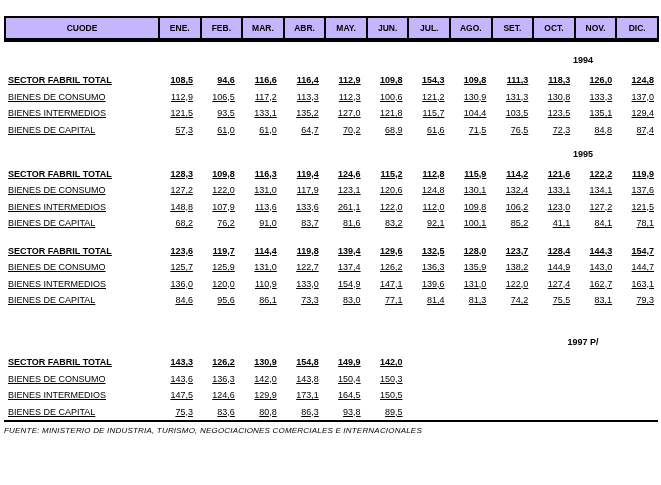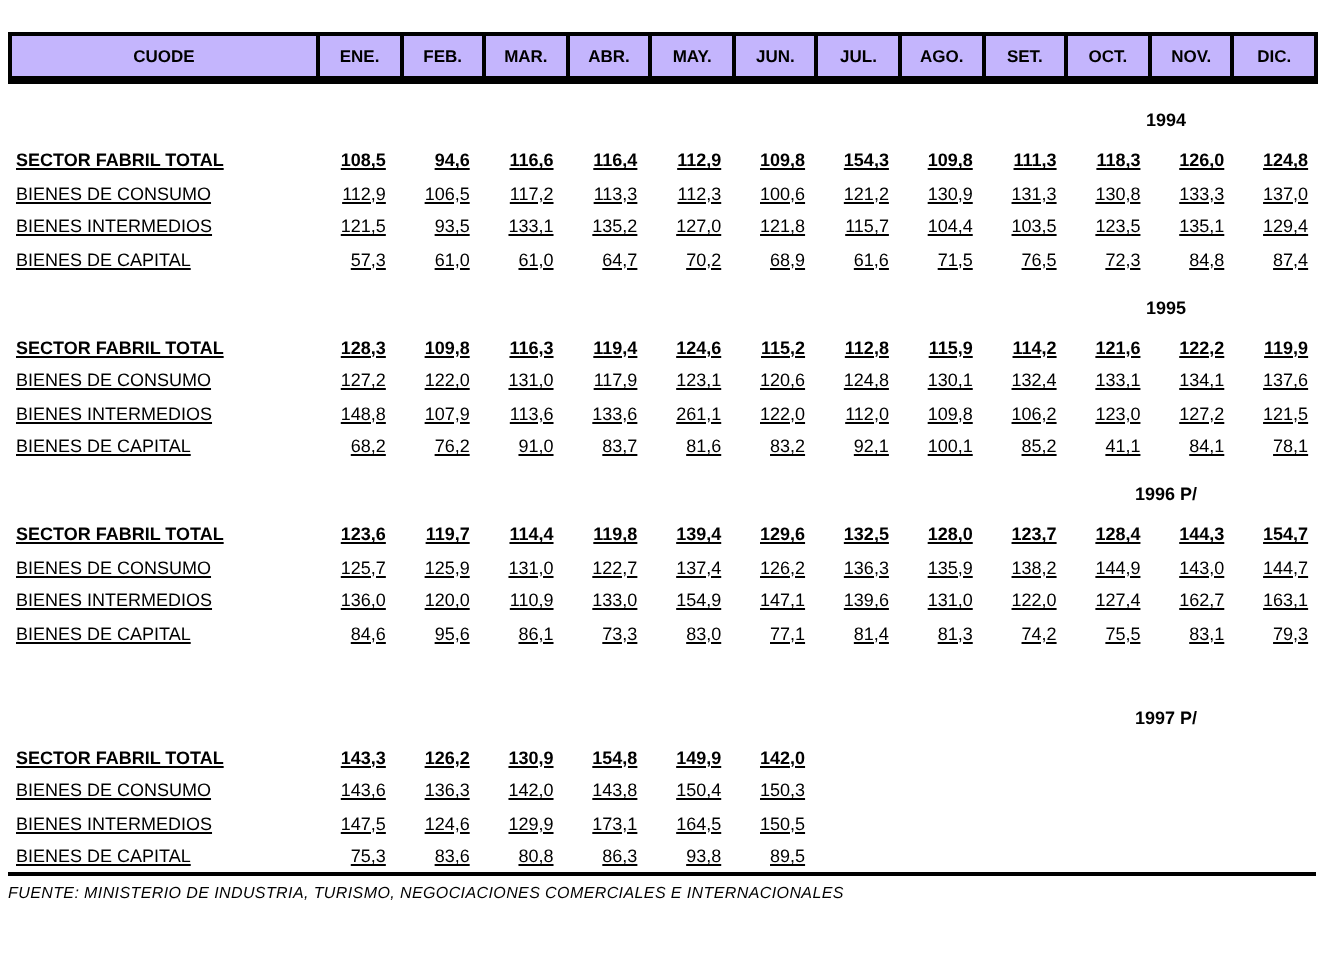--- a/index.html
+++ b/index.html
@@ -240,23 +240,20 @@
           <div class="cell">83,2</div>
           <div class="cell">92,1</div>
           <div class="cell">100,1</div>
           <div class="cell">85,2</div>
           <div class="cell">41,1</div>
           <div class="cell">84,1</div>
           <div class="cell">78,1</div>
         </div>
       </div>
       <div class="section">
-        <div class="year-row">
-          <div class="ylabel">1996 P/</div>
-        </div>
         <div class="row bold">
           <div class="rlabel">SECTOR FABRIL TOTAL</div>
           <div class="cell">123,6</div>
           <div class="cell">119,7</div>
           <div class="cell">114,4</div>
           <div class="cell">119,8</div>
           <div class="cell">139,4</div>
           <div class="cell">129,6</div>
           <div class="cell">132,5</div>
           <div class="cell">128,0</div>

